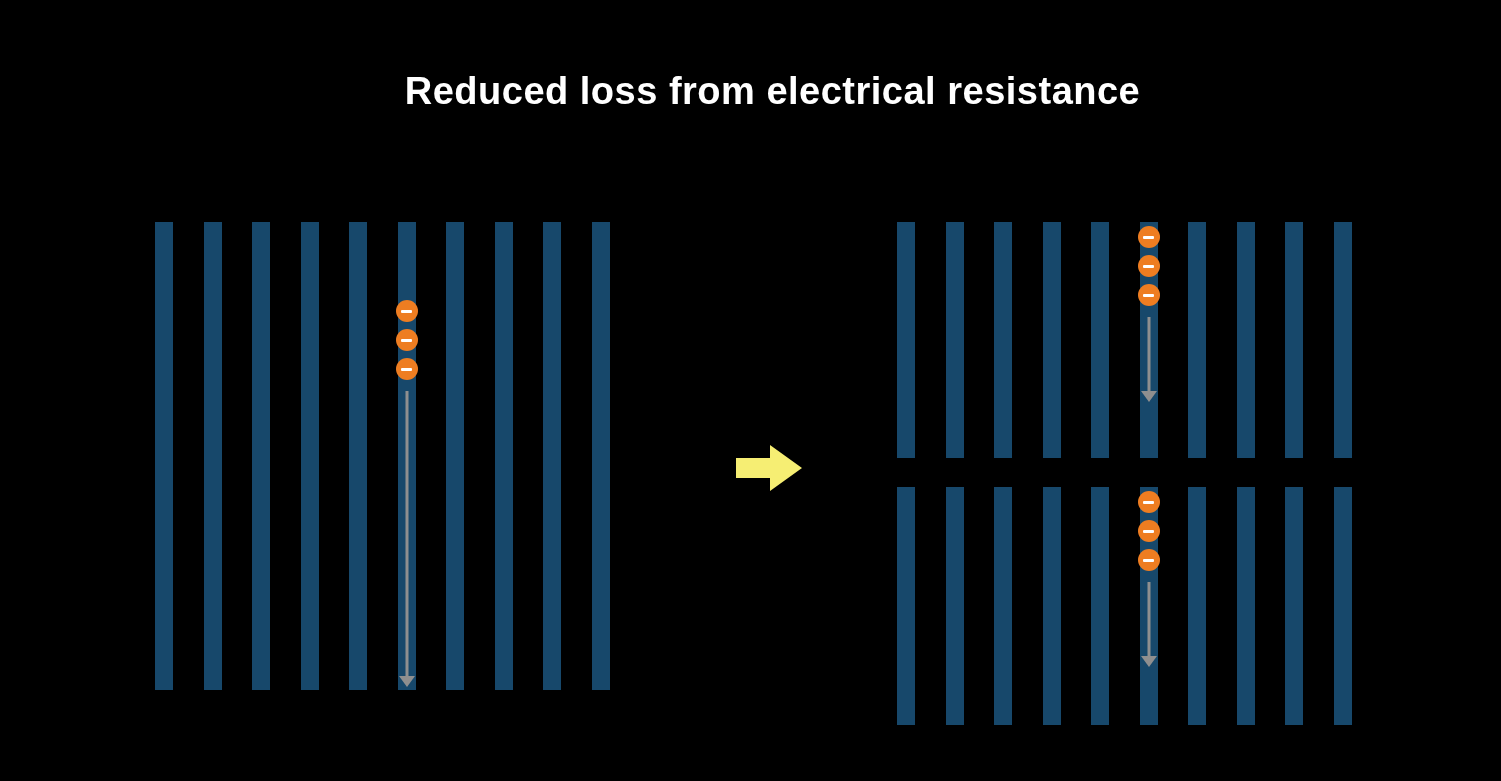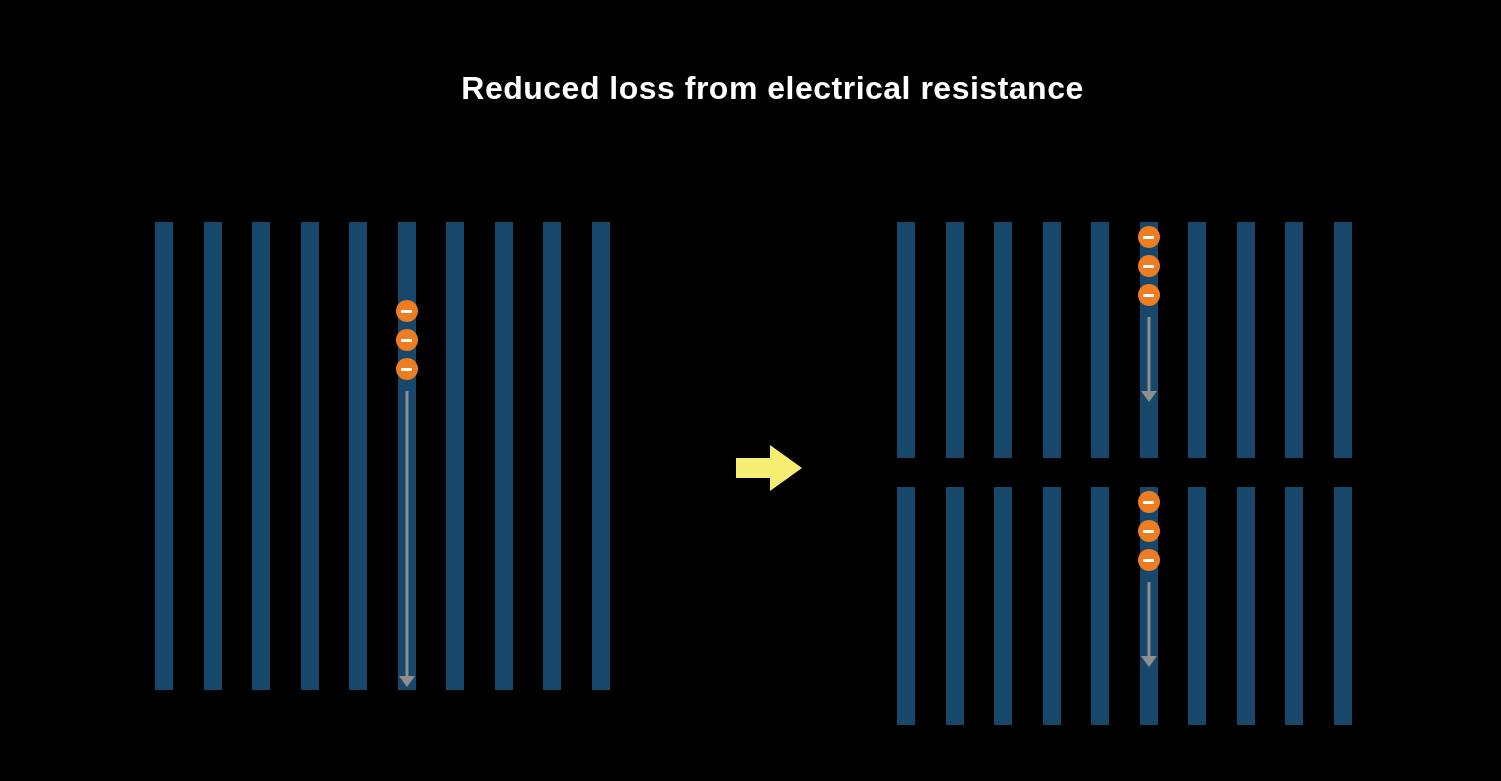--- a/index.html
+++ b/index.html
@@ -12,21 +12,21 @@
     overflow: hidden;
     font-family: "Liberation Sans", sans-serif;
   }
   .title {
     position: absolute;
     top: 70px;
     left: 0;
     right: 0;
     text-align: center;
     color: var(--title-color, #fff);
-    font-size: 32px;
+    font-size: 38px;
     font-weight: 800;
     letter-spacing: 0.5px;
     margin-left: 44px;
   }
   .bar-group {
     position: absolute;
     display: flex;
     justify-content: space-between;
   }
   .left-group         { left: 155px; top: 222px; width: 455px; height: 468px; }

